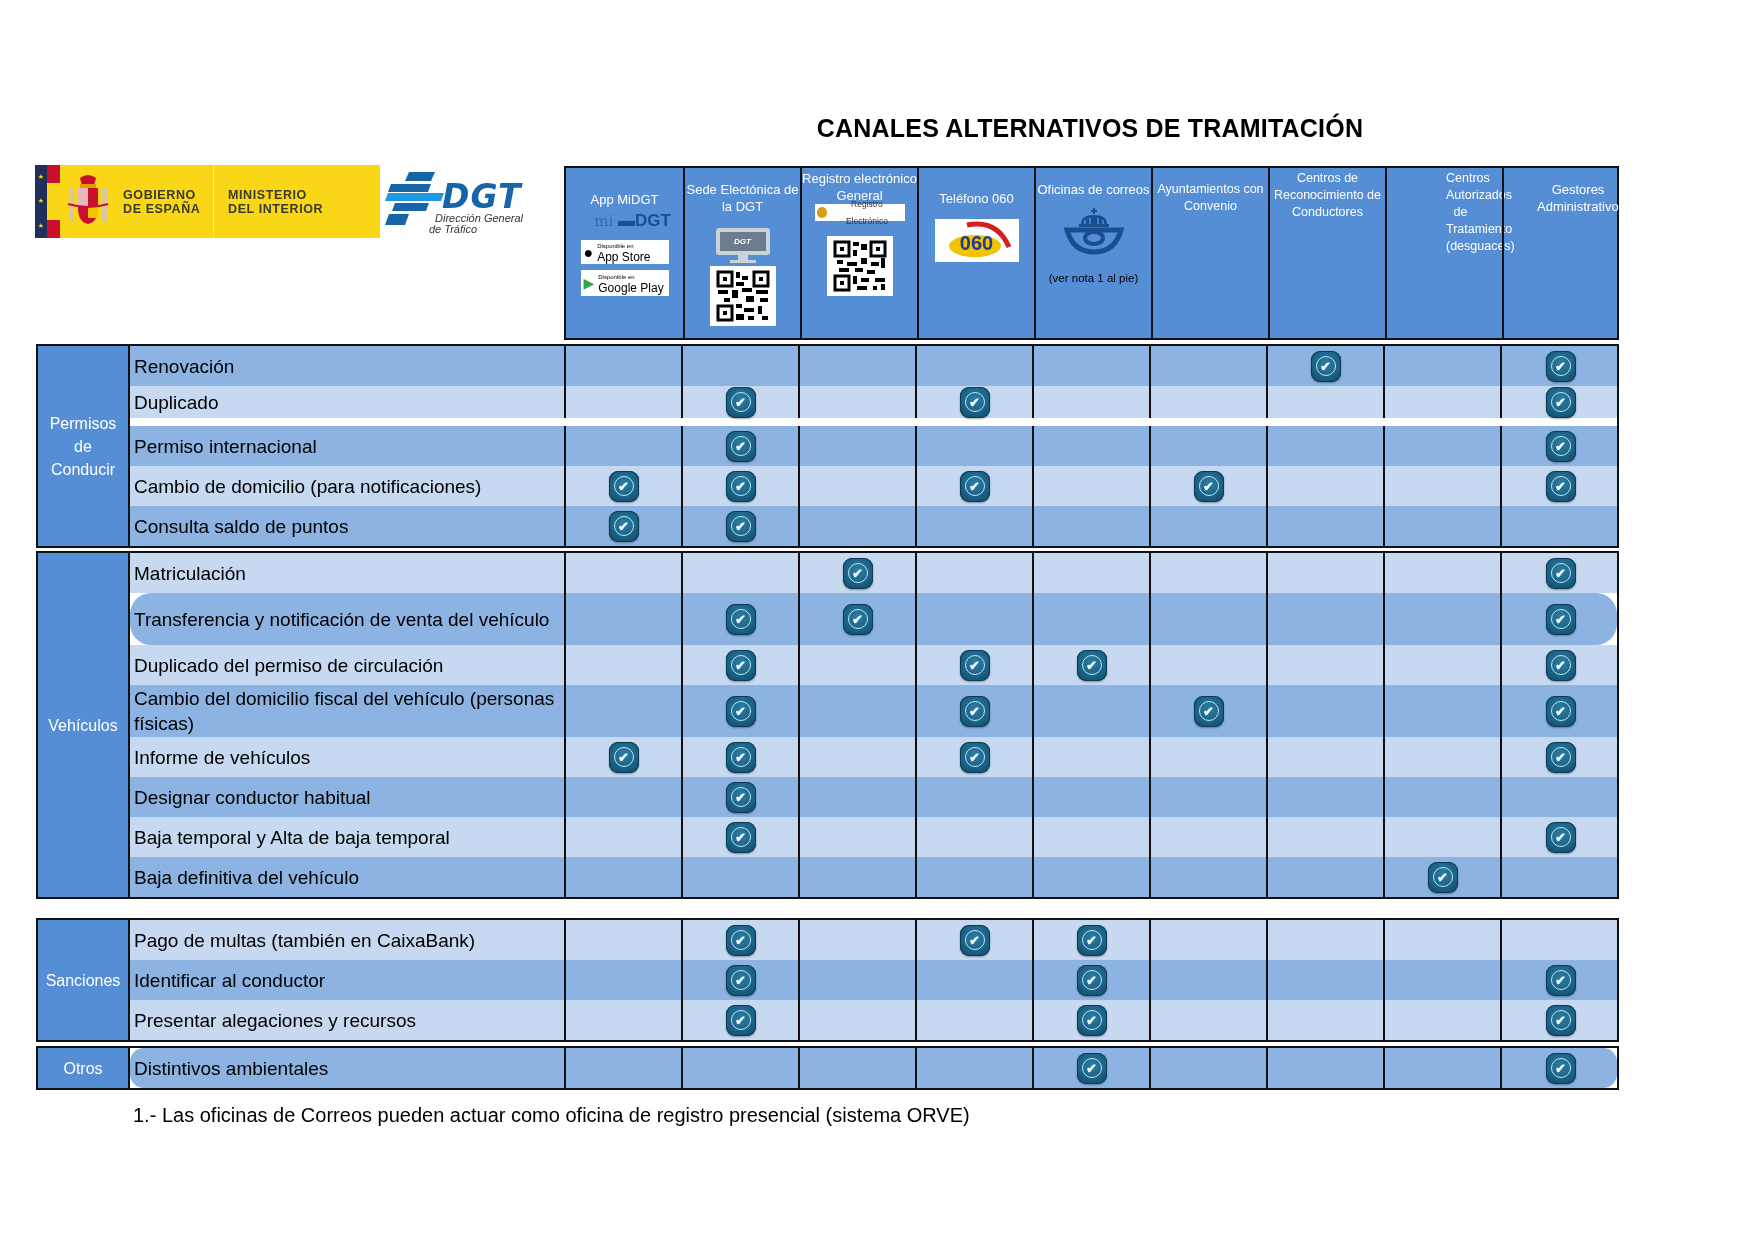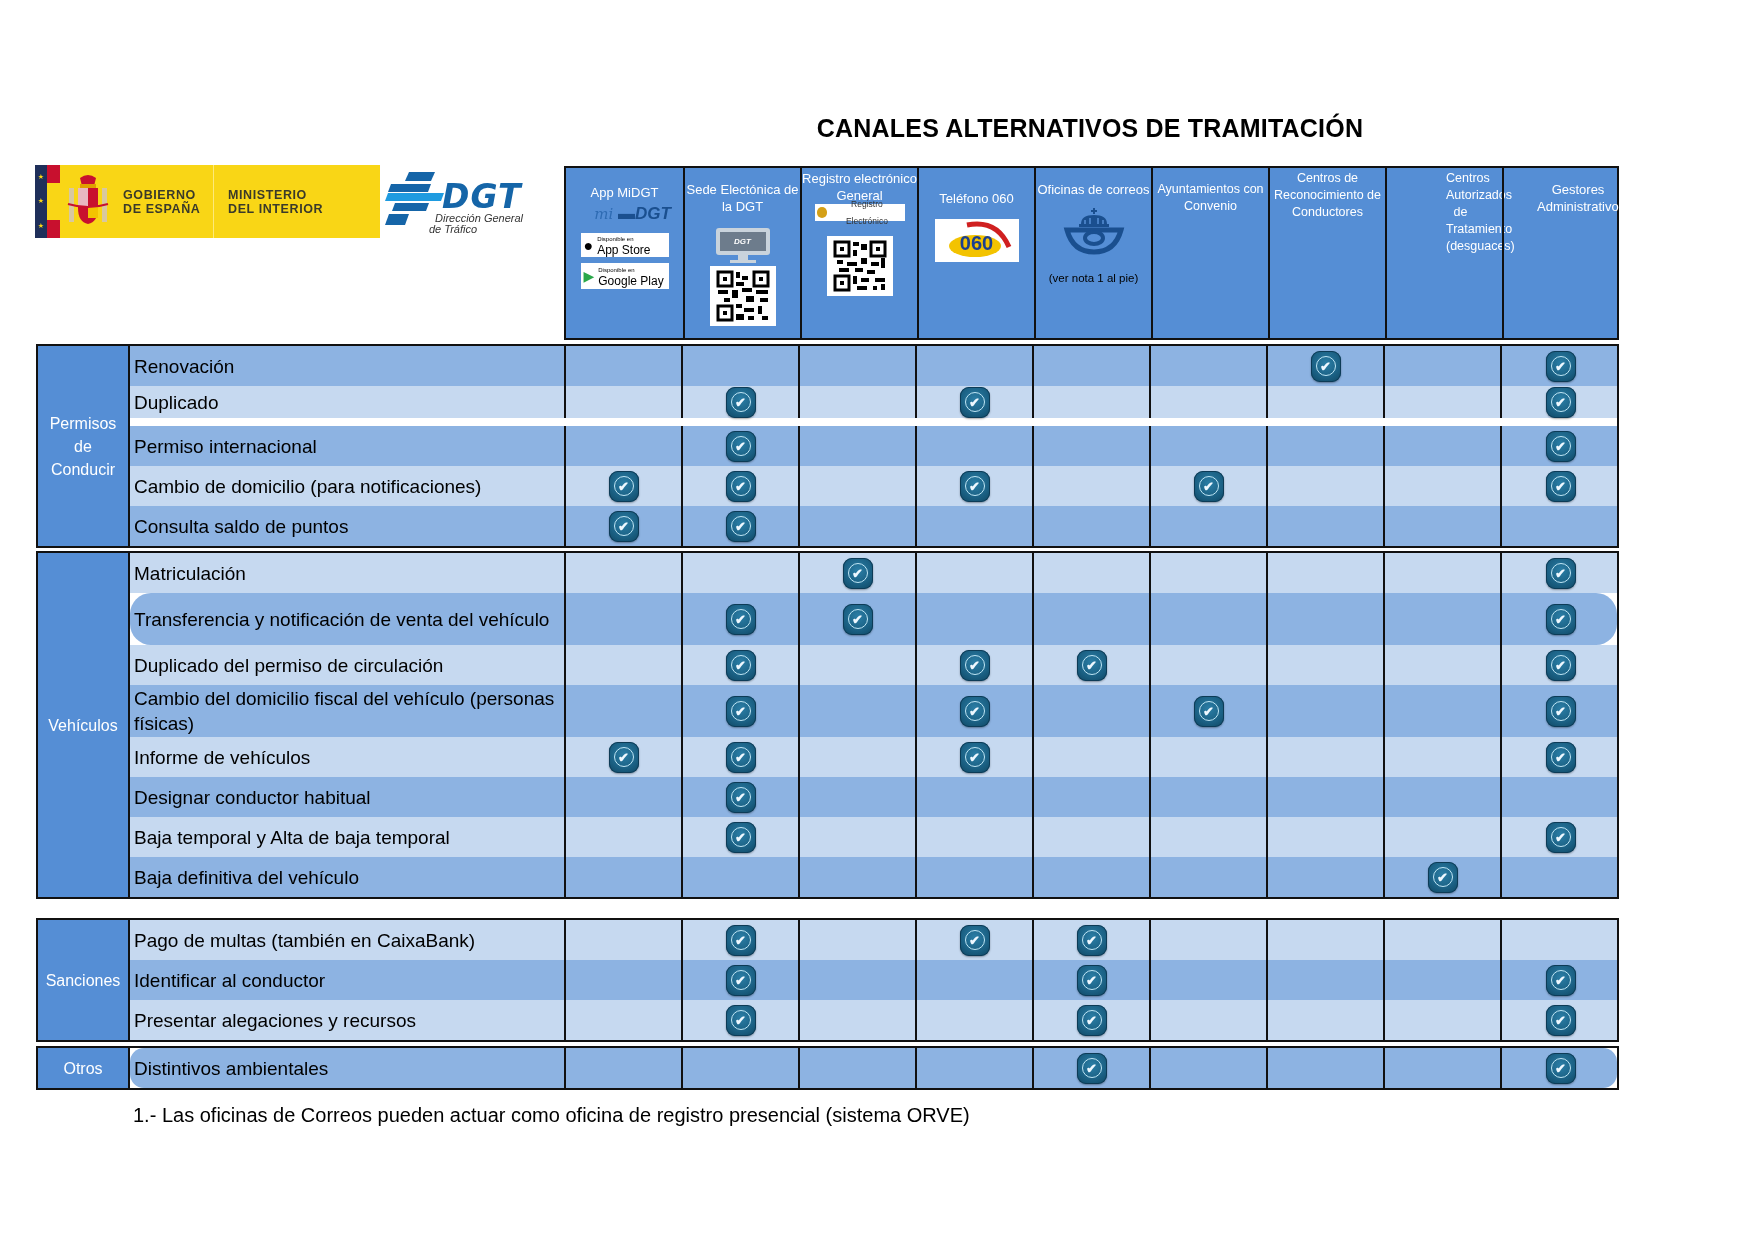--- a/index.html
+++ b/index.html
@@ -83,22 +83,22 @@
     <path d="M10 33 h34 l-3 8 h-34z" fill="#1565a8"></path>
     <path d="M4 44 h20 l-4 11 h-20z" fill="#1565a8"></path>
   </svg>
   <div class="word">DGT</div>
   <div class="sub"><span>Dirección General</span><br><span style="margin-left:-6px">de Tráfico</span></div>
 </div>
 
 <div class="hdr" style="left:564px; width:1055px;">
 
   <div class="hcol" style="left:0; width:117px;">
-    <div class="lbl" style="padding-top:16px">App MiDGT</div>
-    <div style="margin-top:4px; font-style:italic; color:#1a4f8f; font-weight:bold; font-size:17px;margin-left:16px;">
+    <div class="lbl" style="padding-top:23px">App MiDGT</div>
+    <div style="margin-top:4px; color:#1a4f8f; font-weight:bold; font-size:17px;margin-left:16px;">
       <span style="font-family:'DejaVu Serif',serif; font-weight:normal; font-size:15px; color:#2e6bb3;">mi</span> <span style="color:#1a4f8f">▬</span><span style="font-family:'DejaVu Sans',sans-serif;"></span>DGT
     </div>
     <div class="badge" style="margin-top:10px; width:88px; height:24px; color:#000; text-align:left; padding-left:3px; box-sizing:border-box;">
       <span style="font-size:16px; margin-right:4px;">●</span>
       <span style="display:flex; flex-direction:column; line-height:9px;">
         <span style="font-size:6px;">Disponible en</span>
         <span style="font-size:12px; line-height:12px;">App Store</span>
       </span>
     </div>
     <div class="badge" style="margin-top:6px; width:88px; height:26px; color:#000; text-align:left; padding-left:3px; box-sizing:border-box;">

